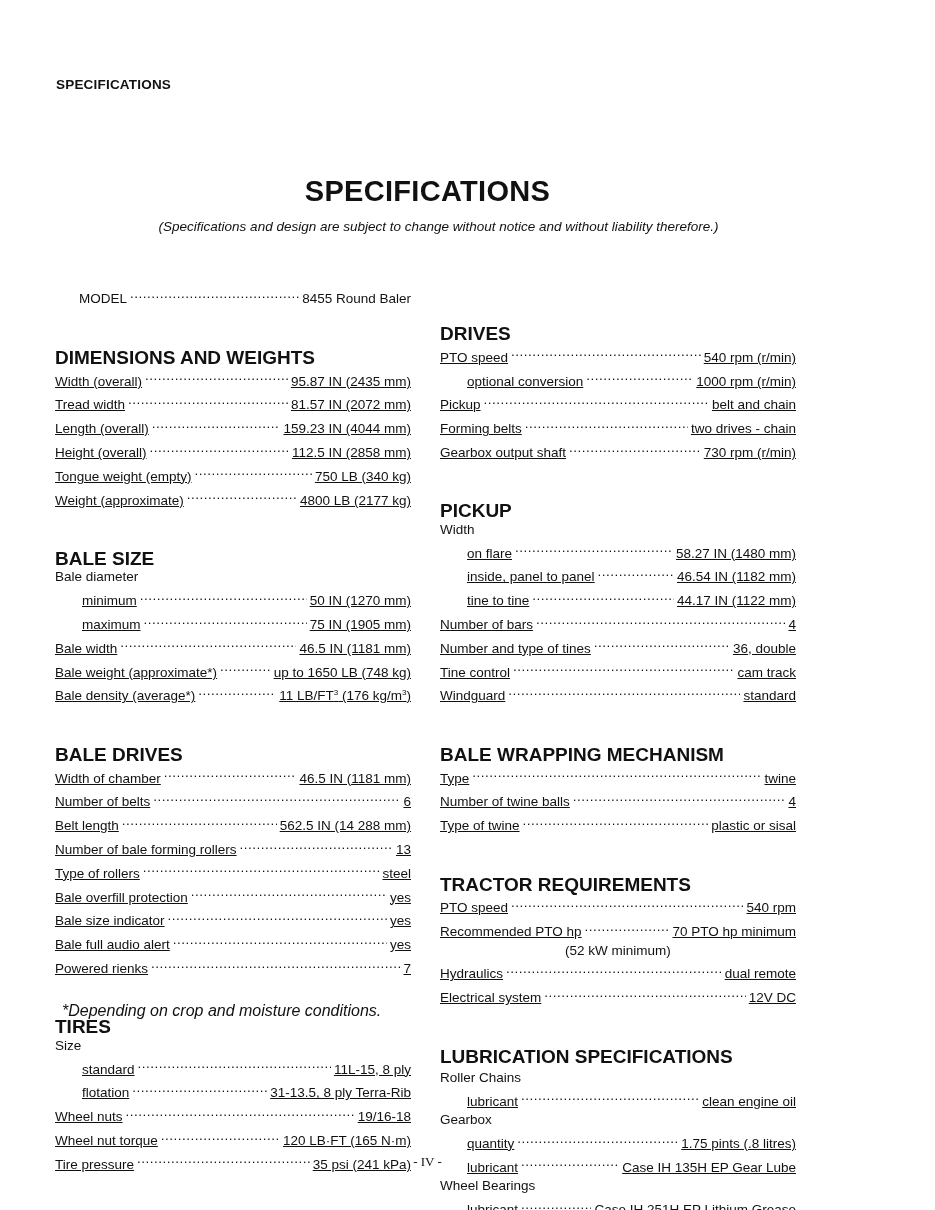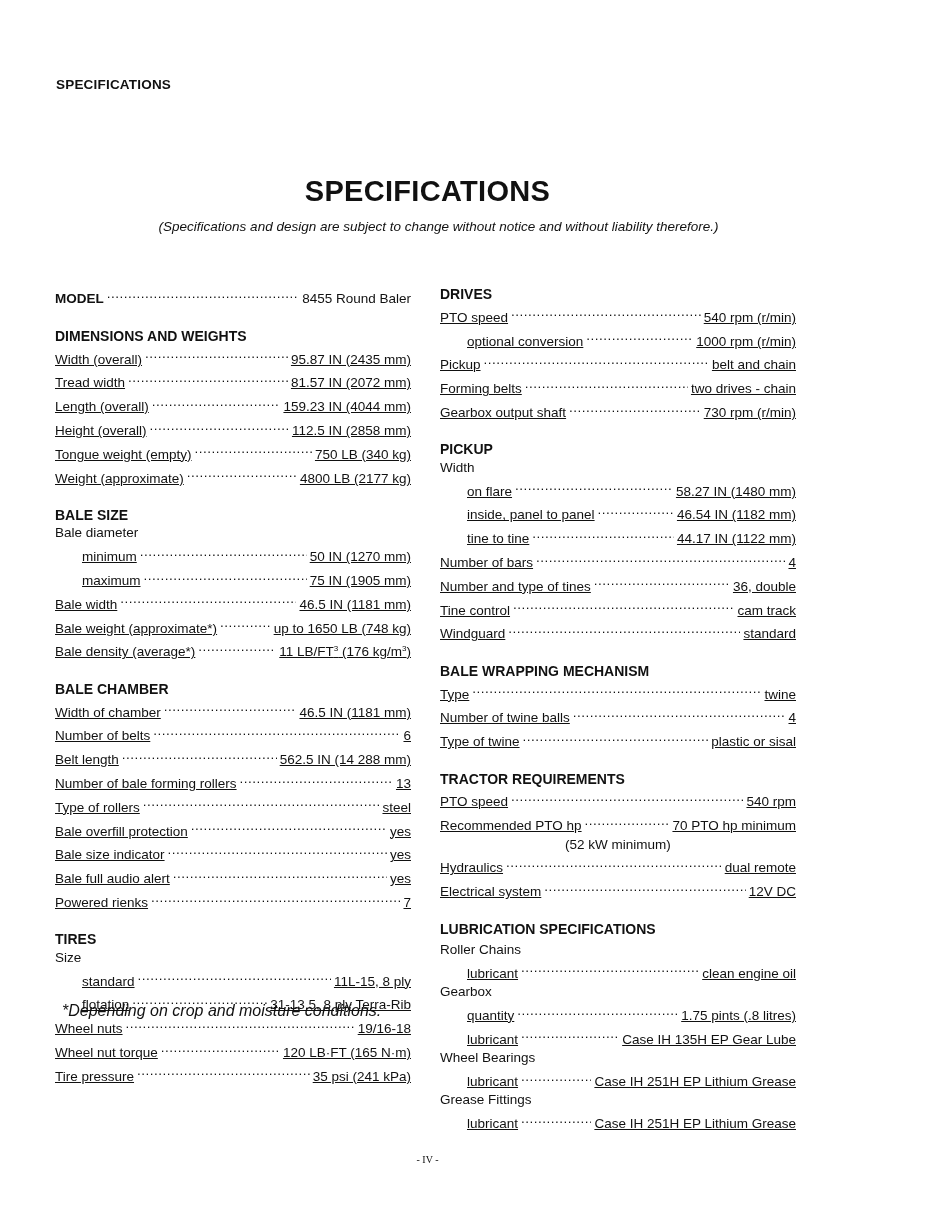--- a/index.html
+++ b/index.html
@@ -4,33 +4,33 @@
 <style>
   html, body { margin: 0; padding: 0; background: #ffffff; }
   body { width: 935px; height: 1210px; position: relative; overflow: hidden; color: #111; font-family: "Liberation Sans", sans-serif; }
   .running-head { position: absolute; left: 56px; top: 77px; font-size: 13.5px; font-weight: bold; letter-spacing: 0.2px; }
   .title { position: absolute; left: 0; width: 855px; top: 175px; text-align: center; font-size: 29px; font-weight: bold; letter-spacing: 0.3px; }
   .subtitle { position: absolute; left: 11px; width: 855px; top: 219px; text-align: center; font-size: 13.5px; font-style: italic; }
   .col { position: absolute; top: 285px; width: 356px; font-size: 13.5px; }
   .col.left { left: 55px; }
   .col.right { left: 440px; }
   .section { margin-bottom: 18px; }
-  .sec-head { font-weight: bold; font-size: 14px; line-height: 18.4px; margin-bottom: 0px; }
+  .sec-head { font-weight: bold; font-size: 19px; line-height: 18.4px; margin-bottom: 0px; margin-top: 40px; }
   .model-row { display: flex; align-items: baseline; line-height: 18.4px; margin-bottom: 18px; }
-  .model-row .lbl { font-weight: bold; }
+  .model-row .lbl { font-weight: normal; margin-left: 24px; }
   .row { display: flex; align-items: baseline; line-height: 18.4px; white-space: nowrap; text-decoration: underline; }
   .row.indent { padding-left: 27px; }
   .row .lbl { flex: 0 0 auto; }
   .row .dots, .model-row .dots { flex: 1 1 auto; overflow: hidden; margin: 0 3px; height: 18.4px; position: relative; }
   .row .dots::after, .model-row .dots::after { content: "................................................................................................................................................"; position: absolute; left: 0; top: 0; letter-spacing: 0.5px; white-space: nowrap; }
   .row .val, .model-row .val { flex: 0 0 auto; }
   .plain { line-height: 18.4px; }
   .cont { line-height: 18.4px; text-align: center; }
   .footnote { position: absolute; left: 62px; top: 1002px; font-size: 16px; font-style: italic; text-align: right; }
-  .page-num { position: absolute; left: 0; width: 855px; top: 1154px; text-align: center; font-family: "Liberation Serif", serif; font-size: 10px; }
+  .page-num { position: absolute; left: 0; width: 855px; top: 1154px; text-align: center; font-family: "Liberation Serif", serif; font-size: 13px; }
   sup { font-size: 8px; line-height: 0; vertical-align: 5px; }
 </style>
 </head>
 <body>
 
 <div class="running-head">SPECIFICATIONS</div>
 <div class="title">SPECIFICATIONS</div>
 <div class="subtitle">(Specifications and design are subject to change without notice and without liability therefore.)</div>
 
 <div class="col left">
@@ -98,21 +98,21 @@
         <span class="val">up to 1650 LB (748 kg)</span>
       </div>
     <div class="row">
         <span class="lbl">Bale density (average*)</span>
         <span class="dots"></span>
         <span class="val"><span>11 LB/FT</span><sup>3</sup><span> (176 kg/m</span><sup>3</sup><span>)</span></span>
       </div>
   </div>
 
   <div class="section">
-    <div class="sec-head">BALE CHAMBER</div>
+    <div class="sec-head">BALE DRIVES</div>
     <div class="row">
         <span class="lbl">Width of chamber</span>
         <span class="dots"></span>
         <span class="val">46.5 IN (1181 mm)</span>
       </div>
     <div class="row">
         <span class="lbl">Number of belts</span>
         <span class="dots"></span>
         <span class="val">6</span>
       </div>

